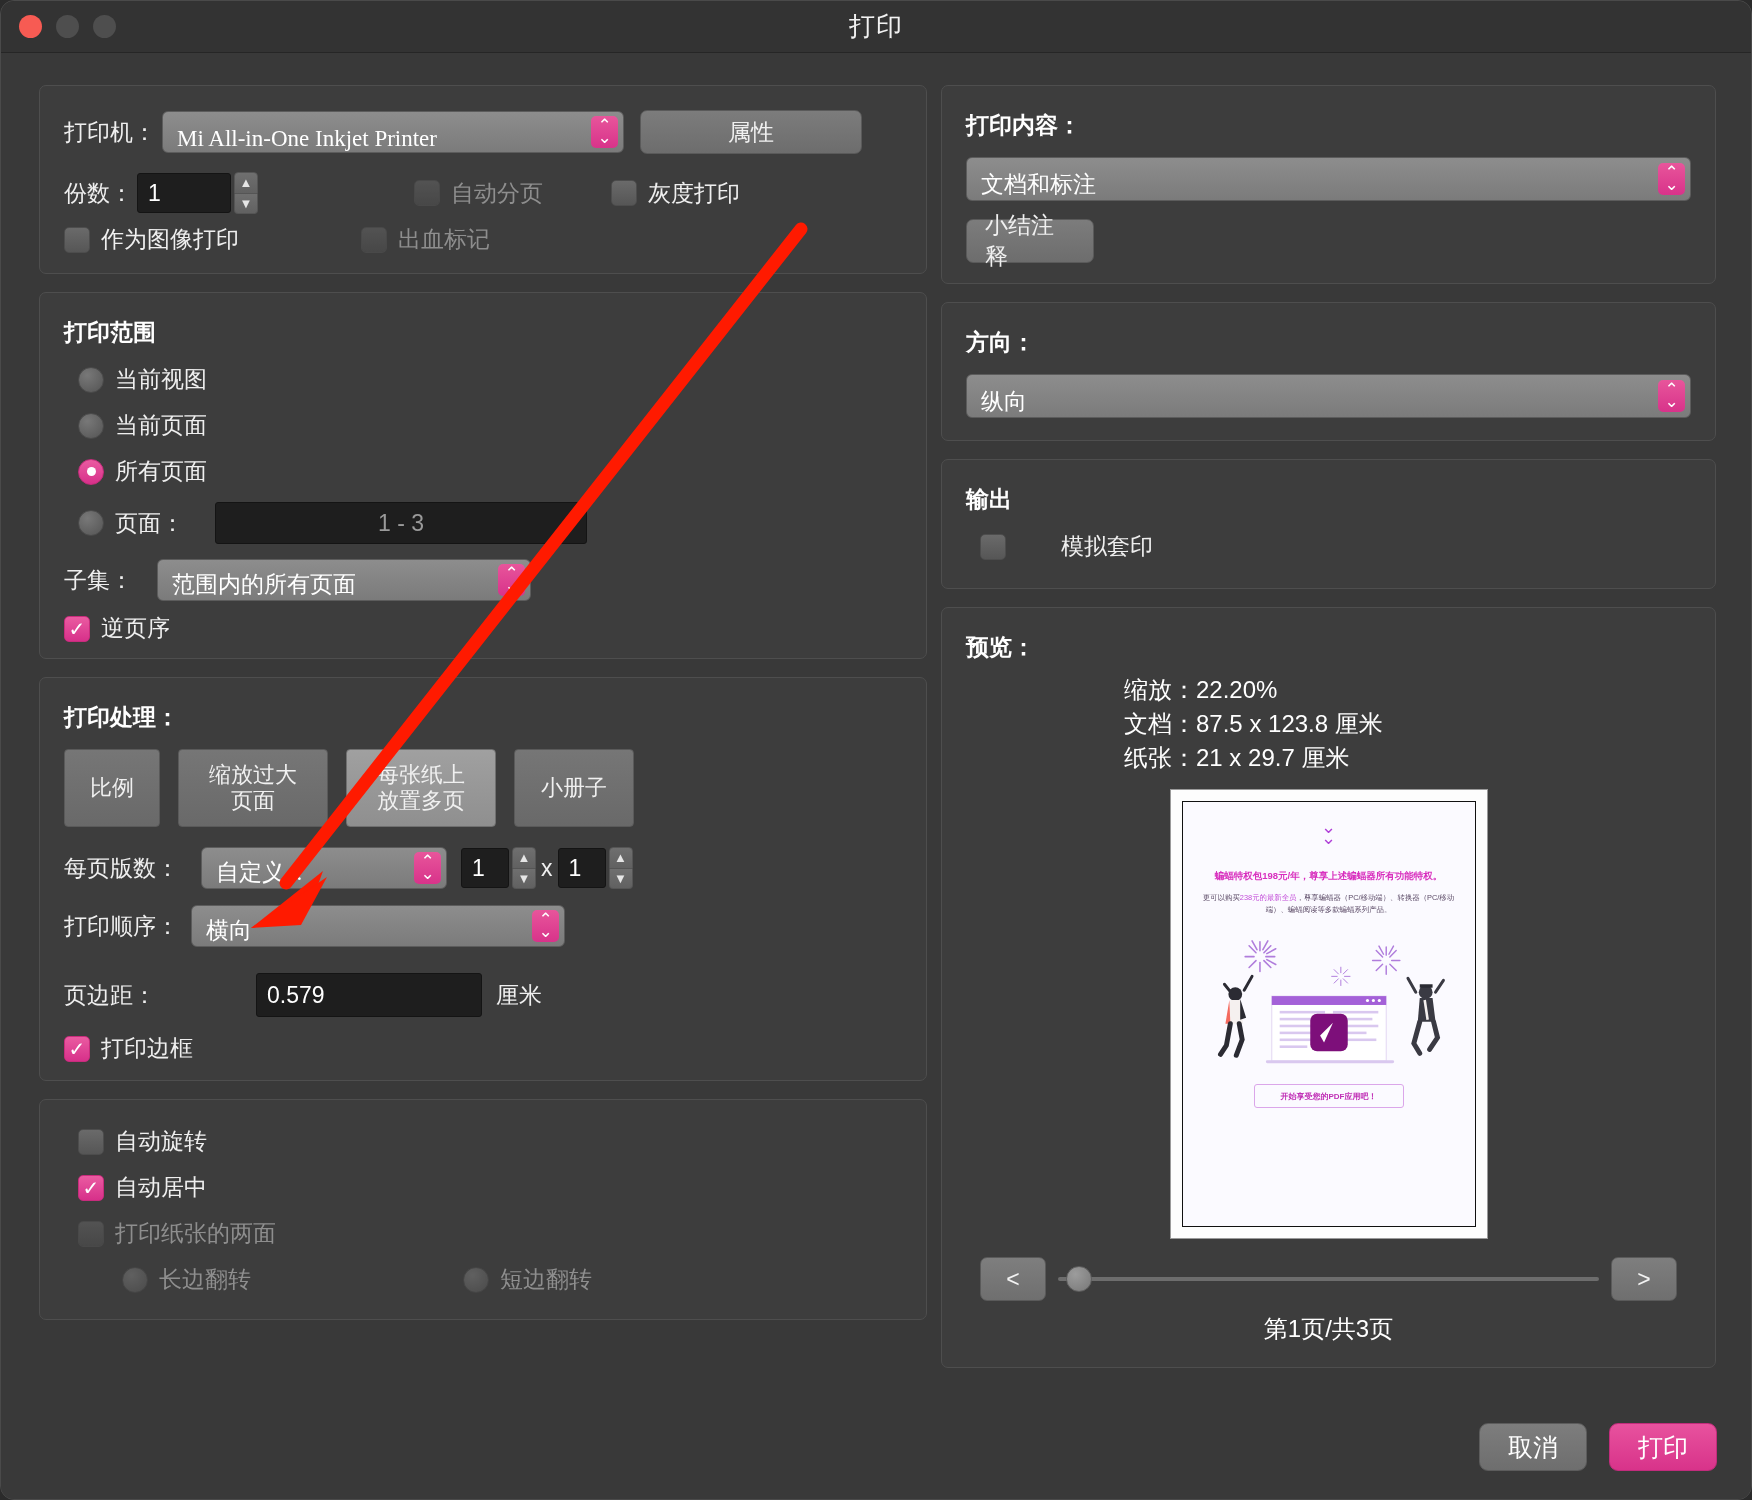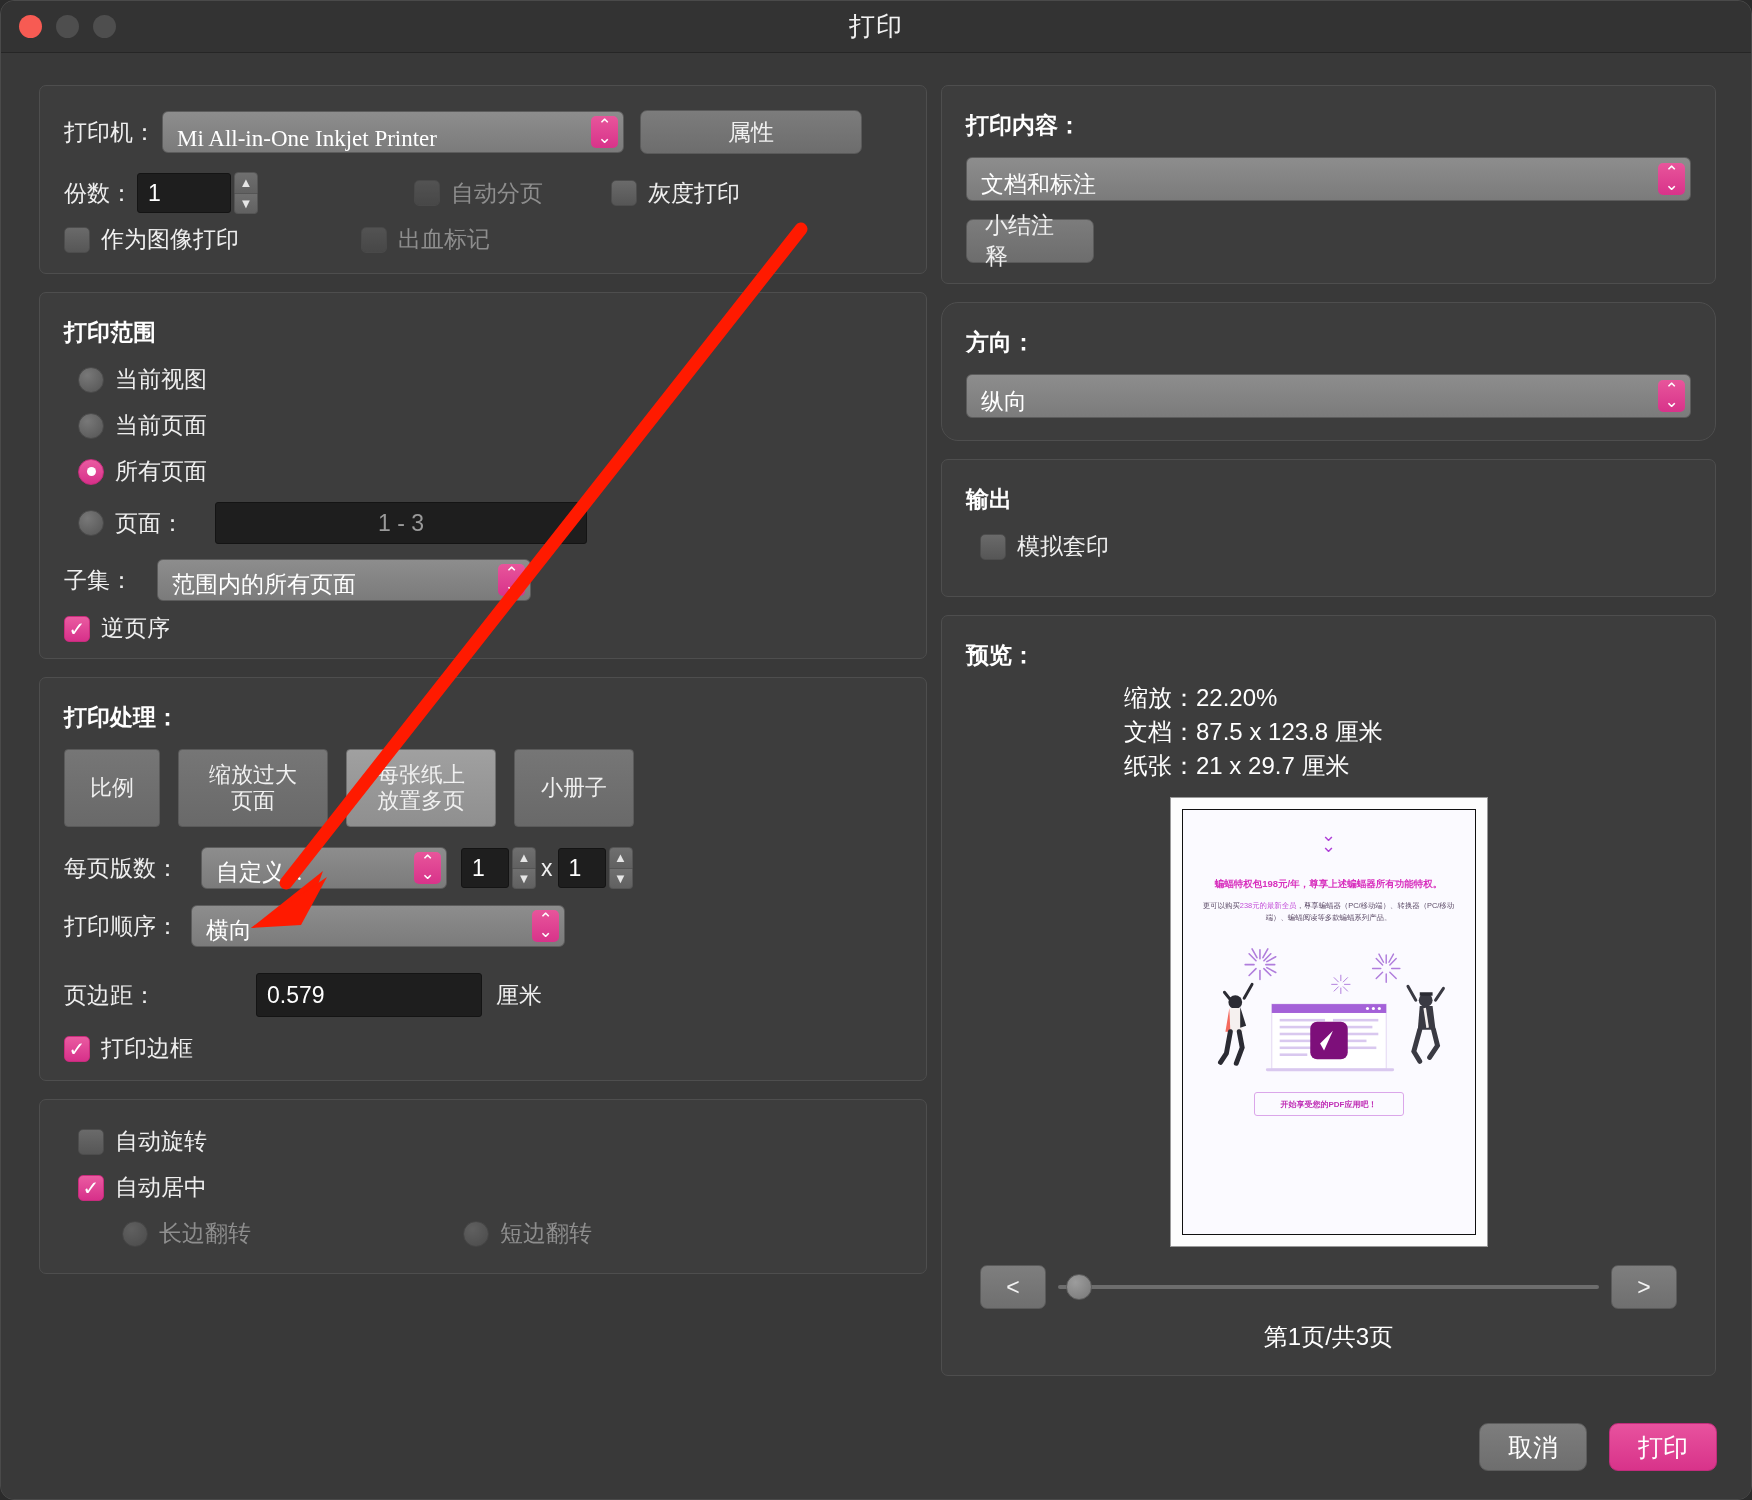--- a/index.html
+++ b/index.html
@@ -414,20 +414,24 @@
 
       <div class="group" style="padding:26px 24px 22px 24px;">
         <div class="opt" style="margin-left:14px;">
           <div class="chk"></div>
           <div class="label">自动旋转</div>
         </div>
         <div class="opt" style="margin-left:14px;">
           <div class="chk on">✓</div>
           <div class="label">自动居中</div>
         </div>
+        <div class="opt" style="margin-left:14px;">
+          <div class="chk dim"></div>
+          <div class="label dim">打印纸张的两面</div>
+        </div>
         <div class="row" style="margin:0 0 2px 58px;">
           <div class="opt" style="margin-bottom:0;">
             <div class="rad dim"></div>
             <div class="label dim">长边翻转</div>
           </div>
           <div class="opt" style="margin-bottom:0; margin-left:212px;">
             <div class="rad dim"></div>
             <div class="label dim">短边翻转</div>
           </div>
         </div>
@@ -444,34 +448,34 @@
           <span class="stepper-pink">
               <span>⌃</span>
               <span>⌄</span>
             </span>
         </div>
         <div class="btn" style="margin-top:18px; width:128px;">
           <span>小结注释</span>
         </div>
       </div>
 
-      <div class="group" style="padding-bottom:22px;border-radius:17px;">
+      <div class="group" style="padding-bottom:22px;">
         <div class="group-title">方向：</div>
         <div class="popup" style="width:100%; height:44px;">
           <span>纵向</span>
           <span class="stepper-pink">
               <span>⌃</span>
               <span>⌄</span>
             </span>
         </div>
       </div>
 
       <div class="group" style="padding-bottom:26px;">
         <div class="group-title">输出</div>
-        <div class="opt" style="margin-left:14px; margin-bottom:8px;">
+        <div class="opt" style="margin-left:14px; margin-bottom:0;gap:44px;">
           <div class="chk"></div>
           <div class="label">模拟套印</div>
         </div>
       </div>
 
       <div class="group" style="padding-bottom:22px;">
         <div class="group-title" style="margin-bottom:6px;">预览：</div>
 
         <div class="preview-info">
           <div>缩放：22.20%</div>

